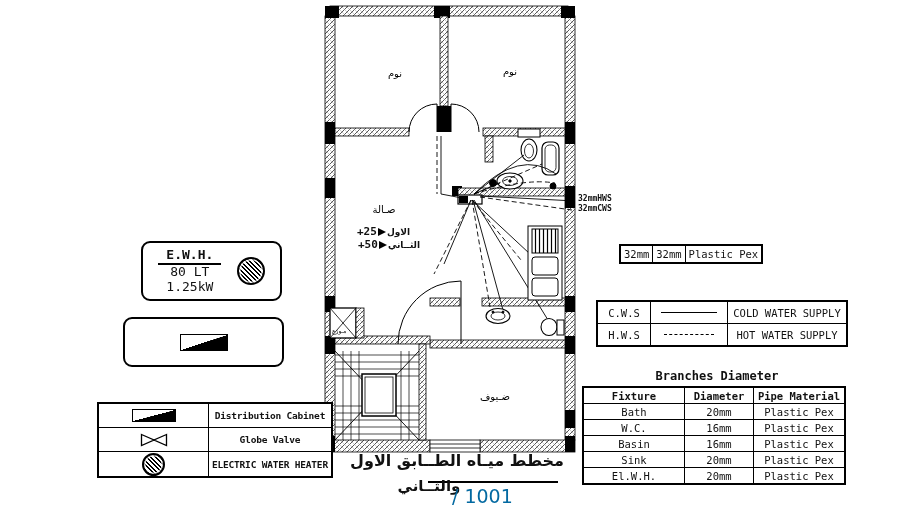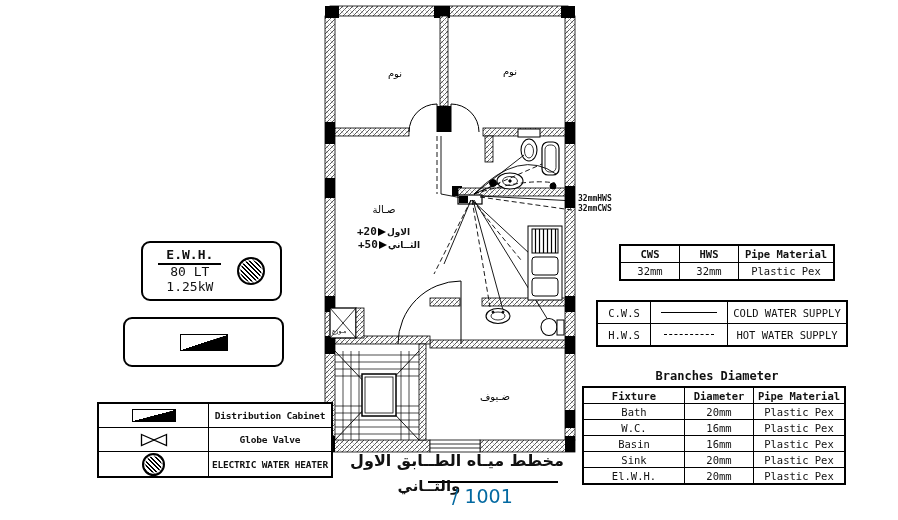--- a/index.html
+++ b/index.html
@@ -187,21 +187,21 @@
   <g font-family="DejaVu Sans, sans-serif" font-size="10" fill="#000" text-anchor="middle">
     <text x="73" y="75">نوم</text>
     <text x="188" y="73">نوم</text>
     <text x="62" y="211">صـالة</text>
     <text x="173" y="398">ضـيوف</text>
     <text x="10" y="331" font-size="6" text-anchor="start">مـوزع</text>
   </g>
 </svg>
 
 <div class="lvl" style="left:357px;top:225px;font-size:11px;">
-  <span>+20</span>
+  <span>+25</span>
   <span class="tri"></span>
   <span class="ar" style="font-size:9px;">الاول</span>
 </div>
 <div class="lvl" style="left:358px;top:238px;font-size:11px;">
   <span>+50</span>
   <span class="tri"></span>
   <span class="ar" style="font-size:9px;">الثــاني</span>
 </div>
 
 <div class="abs" style="left:578px;top:194px;font-size:8px;font-weight:bold;line-height:10px;">
@@ -243,25 +243,20 @@
     <td style="height:24px;">
       <div class="ewh-icon" style="width:19px;height:19px;margin:0 auto;"></div>
     </td>
     <td class="leglabel">ELECTRIC WATER HEATER</td>
   </tr>
 </tbody>
   </table>
 
 <table class="cadtable" style="left:619px;top:244px;font-size:10.5px;">
   <tbody>
-      <tr>
-    <td style="width:52px;height:16px;font-weight:bold;">CWS</td>
-    <td style="width:52px;font-weight:bold;">HWS</td>
-    <td style="width:88px;font-weight:bold;">Pipe Material</td>
-  </tr>
   <tr>
     <td style="height:16px;">32mm</td>
     <td>32mm</td>
     <td>Plastic Pex</td>
   </tr>
 </tbody>
   </table>
 
 <table class="cadtable" style="left:596px;top:300px;font-size:10.5px;">
   <tbody>

